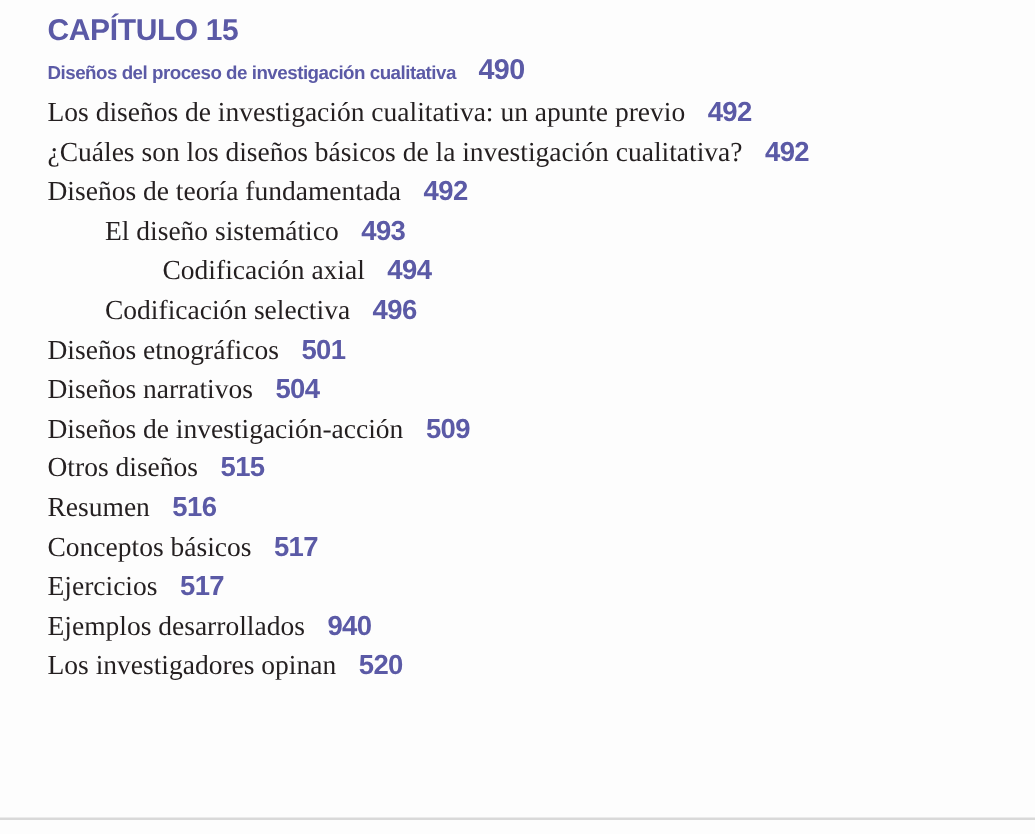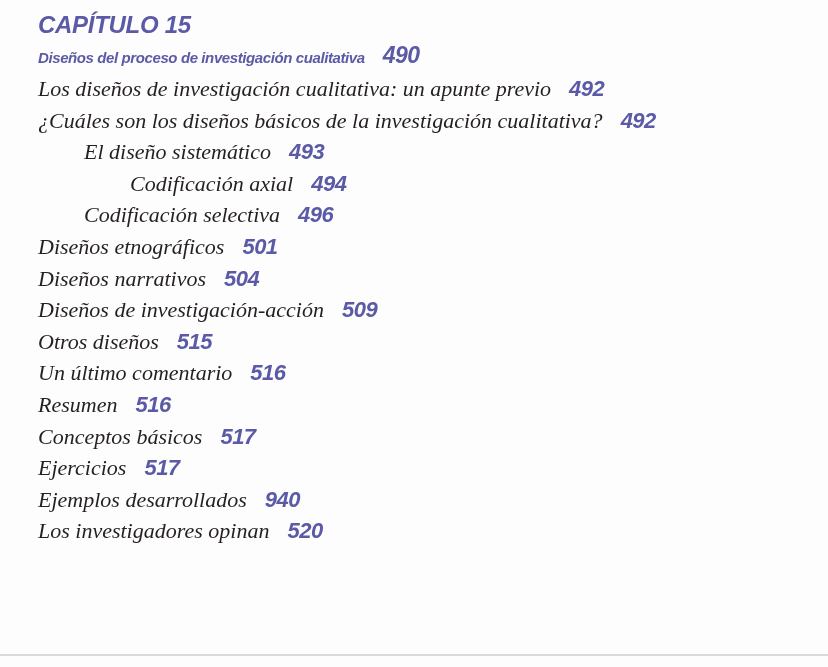--- a/index.html
+++ b/index.html
@@ -17,21 +17,20 @@
   }
   .page {
     position: relative;
     width: 828px;
     height: 667px;
     background: var(--bg);
     font-family: "Liberation Serif", serif;
   }
   .toc {
     padding: 9px 0 0 38px;
-    font-style: italic;
   }
   .chapter-label {
     font-family: "Liberation Sans", sans-serif;
     font-weight: bold;
     font-size: 24px;
     line-height: 31px;
     letter-spacing: -0.3px;
     color: var(--accent);
   }
   .chapter-title-row {
@@ -86,20 +85,23 @@
     <div class="chapter-title-row">
       <span class="chapter-title">Diseños del proceso de investigación cualitativa</span><span class="page-num">490</span>
     </div>
     <div id="entries">
         <div class="toc-row" style="padding-left: 0px;">
     <span class="entry-label">Los diseños de investigación cualitativa: un apunte previo</span><span class="page-num">492</span>
   </div>
         <div class="toc-row" style="padding-left: 0px;">
     <span class="entry-label">¿Cuáles son los diseños básicos de la investigación cualitativa?</span><span class="page-num">492</span>
   </div>
+        <div class="toc-row" style="padding-left: 0px;">
+    <span class="entry-label">Diseños de teoría fundamentada</span><span class="page-num">492</span>
+  </div>
         <div class="toc-row" style="padding-left: 46px;">
     <span class="entry-label">El diseño sistemático</span><span class="page-num">493</span>
   </div>
         <div class="toc-row" style="padding-left: 92px;">
     <span class="entry-label">Codificación axial</span><span class="page-num">494</span>
   </div>
         <div class="toc-row" style="padding-left: 46px;">
     <span class="entry-label">Codificación selectiva</span><span class="page-num">496</span>
   </div>
         <div class="toc-row" style="padding-left: 0px;">
@@ -108,23 +110,20 @@
         <div class="toc-row" style="padding-left: 0px;">
     <span class="entry-label">Diseños narrativos</span><span class="page-num">504</span>
   </div>
         <div class="toc-row" style="padding-left: 0px;">
     <span class="entry-label">Diseños de investigación-acción</span><span class="page-num">509</span>
   </div>
         <div class="toc-row" style="padding-left: 0px;">
     <span class="entry-label">Otros diseños</span><span class="page-num">515</span>
   </div>
         <div class="toc-row" style="padding-left: 0px;">
-    <span class="entry-label">Un último comentario</span><span class="page-num">516</span>
-  </div>
-        <div class="toc-row" style="padding-left: 0px;">
     <span class="entry-label">Resumen</span><span class="page-num">516</span>
   </div>
         <div class="toc-row" style="padding-left: 0px;">
     <span class="entry-label">Conceptos básicos</span><span class="page-num">517</span>
   </div>
         <div class="toc-row" style="padding-left: 0px;">
     <span class="entry-label">Ejercicios</span><span class="page-num">517</span>
   </div>
         <div class="toc-row" style="padding-left: 0px;">
     <span class="entry-label">Ejemplos desarrollados</span><span class="page-num">940</span>

